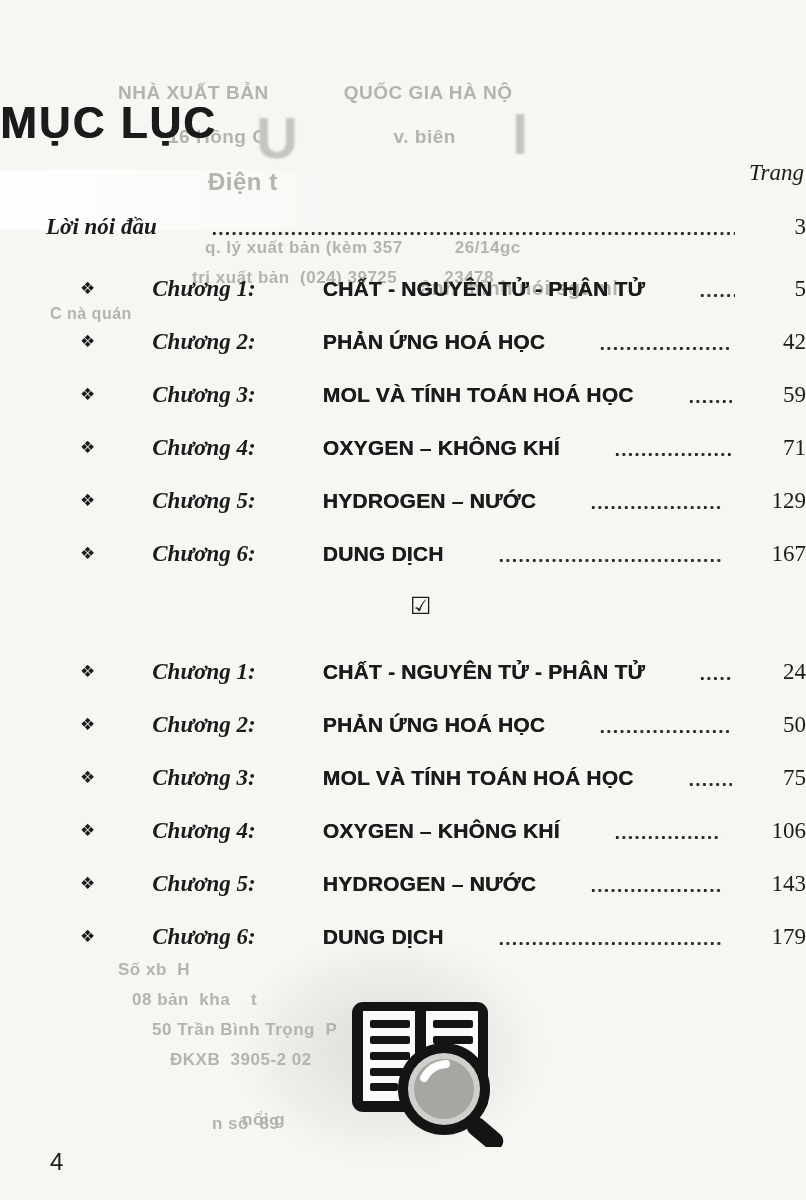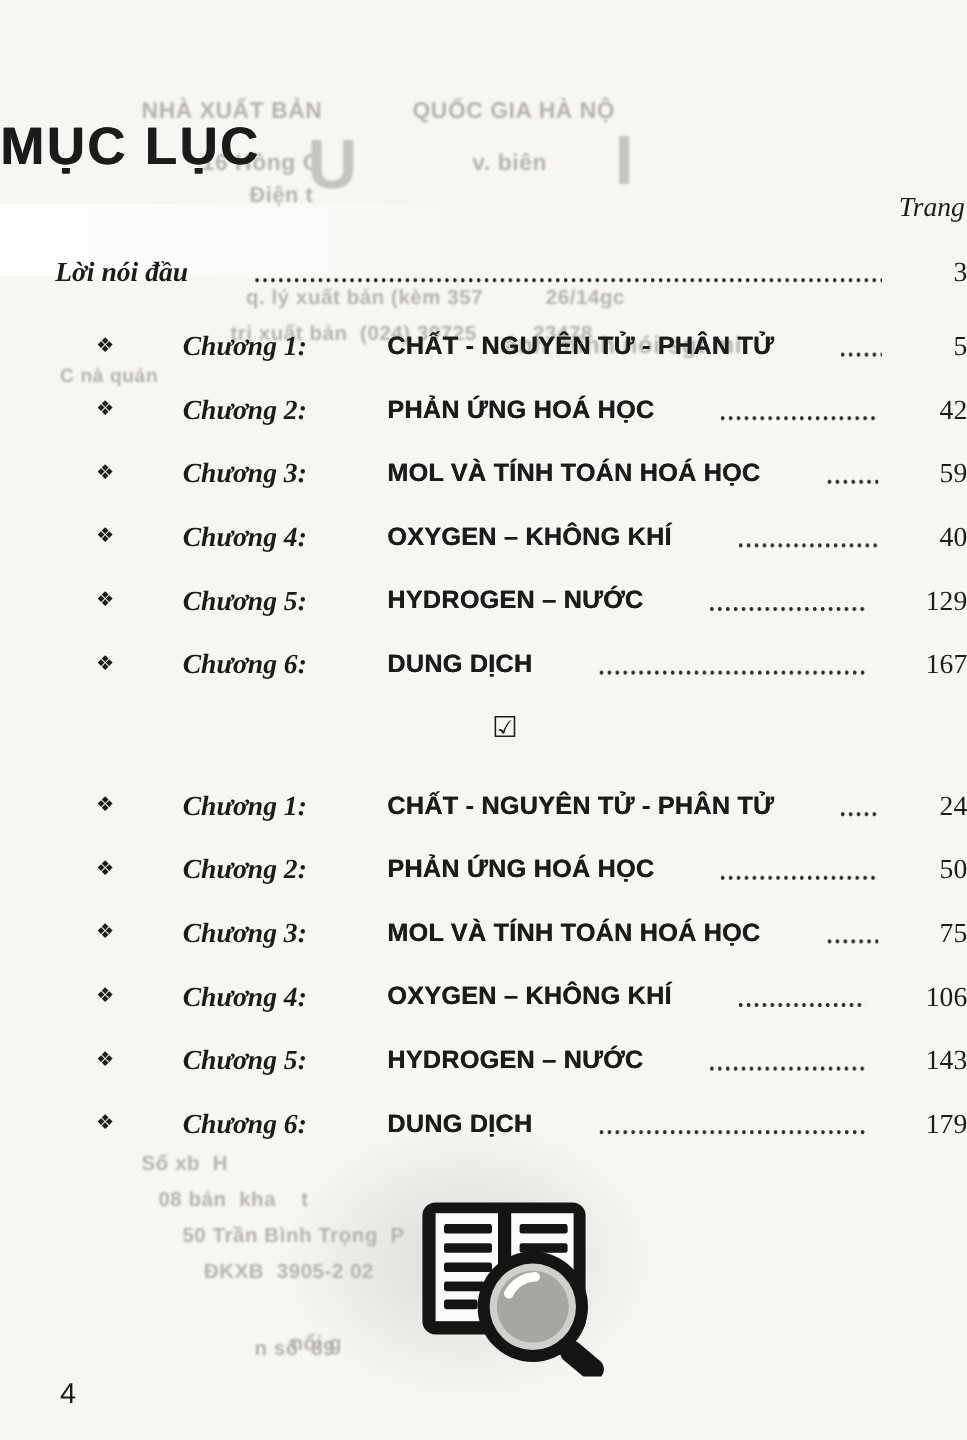--- a/index.html
+++ b/index.html
@@ -21,21 +21,21 @@
     filter:blur(5px); pointer-events:none;
   }
   
   .ghost{
     position:absolute; color:#b5b3ae; filter:blur(.7px); white-space:pre;
     font-family:"Liberation Sans", sans-serif; font-weight:700; font-size:17px;
     letter-spacing:.5px; pointer-events:none;
   }
   .g0{top:82px;  left:118px; font-size:19px;}
   .g1{top:126px; left:168px; font-size:19px;}
-  .g2{top:152px; left:208px; font-size:18px;}
+  .g2{top:168px; left:208px; font-size:24px;}
   .g3{top:238px; left:205px;}
   .g4{top:268px; left:192px;}
   .g5{top:277px; left:420px; font-size:20px;}
   .g6{top:305px; left:50px;  font-size:16px;}
   .g7{top:960px; left:118px;}
   .g8{top:990px; left:132px;}
   .g9{top:1020px;left:152px;}
   .g10{top:1050px;left:170px;}
   .g11{top:1082px;left:212px;margin-top:32px;}
   .g12{top:1110px;left:242px;}
@@ -154,21 +154,21 @@
       <span class="chapter-label">Chương 3:</span>
       <span class="chapter-title">MOL VÀ TÍNH TOÁN HOÁ HỌC</span>
       <span class="leader"></span>
       <span class="pg">59</span>
     </div>
     <div class="toc-row row-part1">
       <span class="bullet">❖</span>
       <span class="chapter-label">Chương 4:</span>
       <span class="chapter-title">OXYGEN – KHÔNG KHÍ</span>
       <span class="leader"></span>
-      <span class="pg">40</span>
+      <span class="pg">71</span>
     </div>
     <div class="toc-row row-part1">
       <span class="bullet">❖</span>
       <span class="chapter-label">Chương 5:</span>
       <span class="chapter-title">HYDROGEN – NƯỚC</span>
       <span class="leader"></span>
       <span class="pg">129</span>
     </div>
     <div class="toc-row row-part1">
       <span class="bullet">❖</span>

